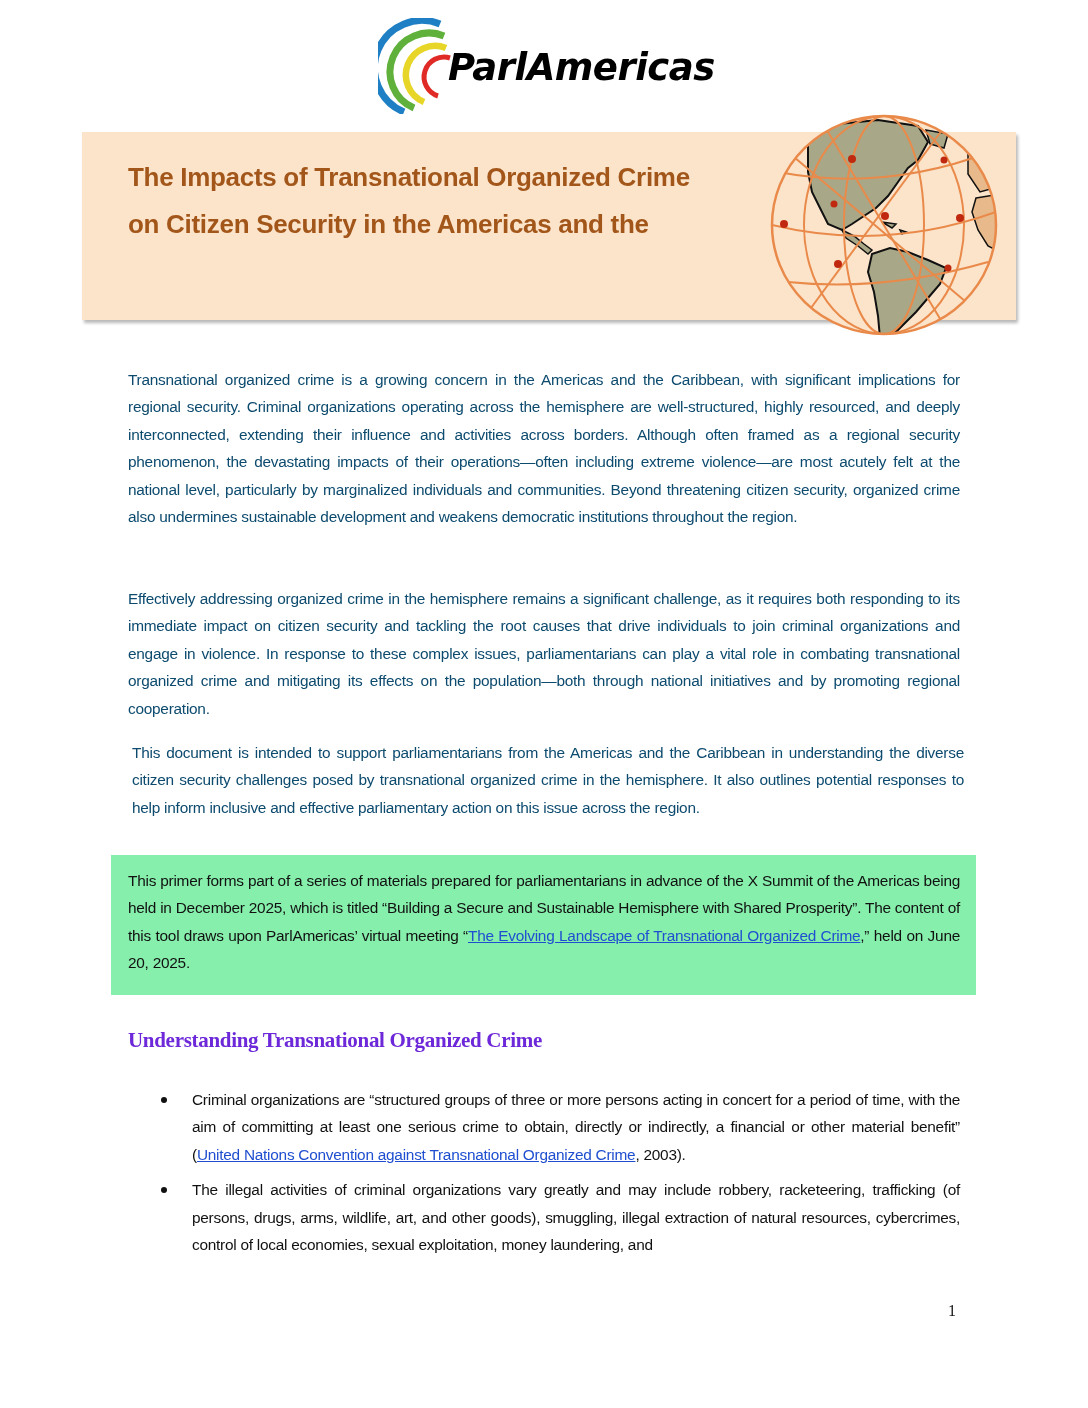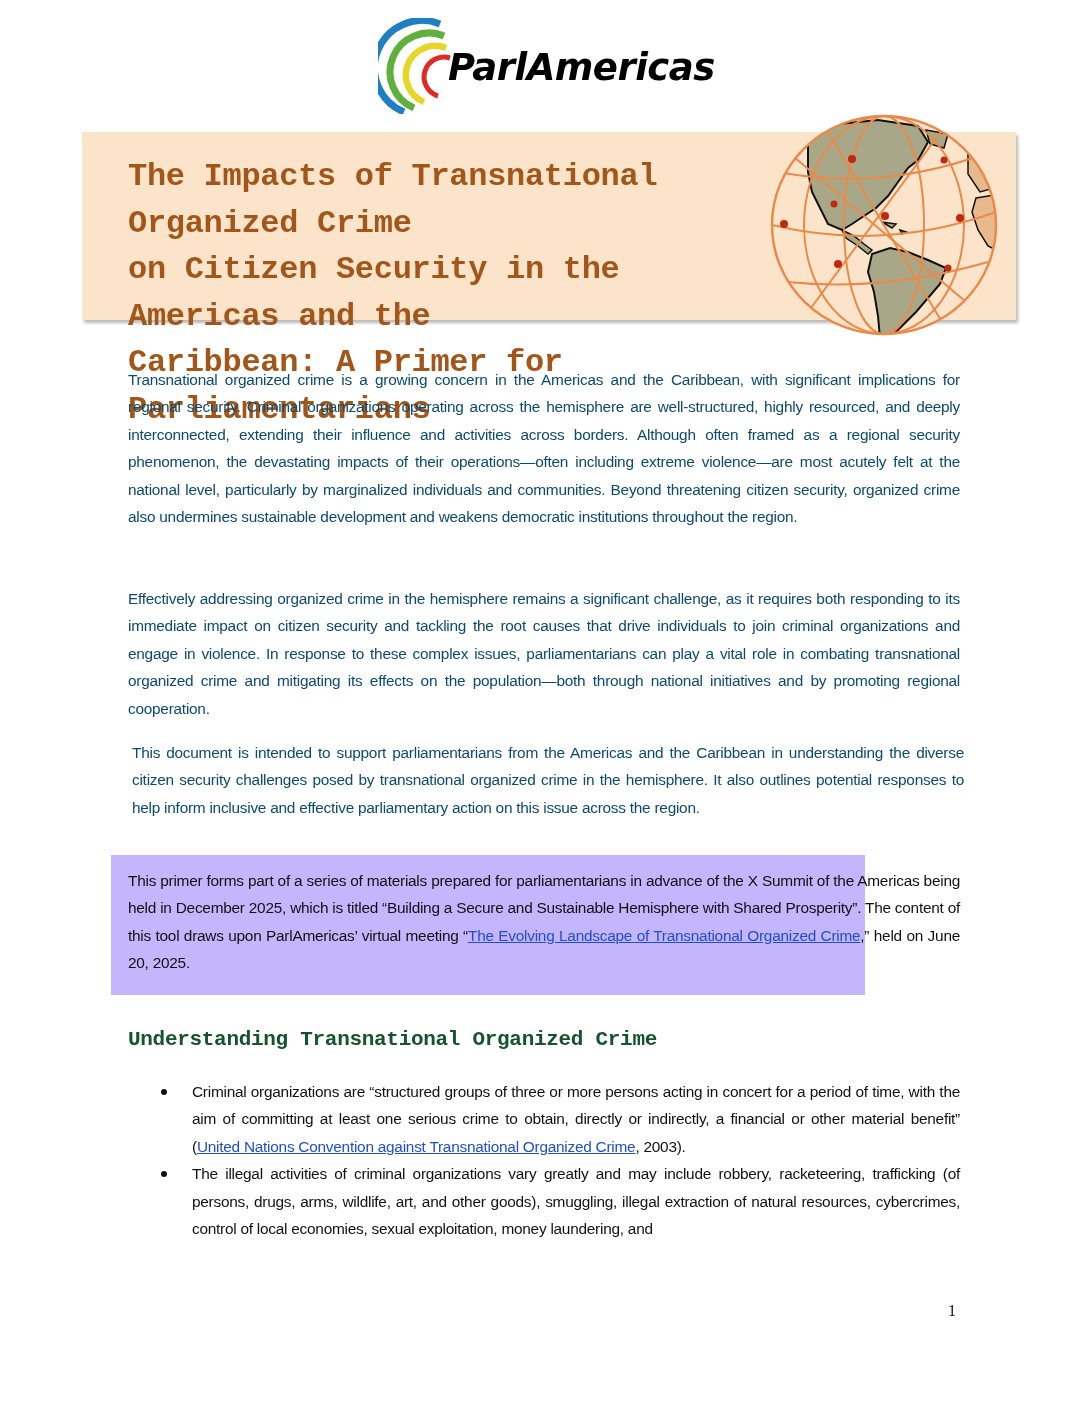--- a/index.html
+++ b/index.html
@@ -16,57 +16,57 @@
       font-family: "DejaVu Sans", sans-serif; font-weight: bold; font-style: italic;
       font-size: 37px; color: #000000; letter-spacing: -0.5px;
     }
     .banner {
       position: absolute; left: 82px; top: 132px; width: 934px; height: 188px;
       background: #fce4cb;
       box-shadow: 2px 3px 3px rgba(0,0,0,0.28);
     }
     .banner-title {
       position: absolute; left: 46px; top: 22px; width: 640px;
-      font-family: Liberation Mono, monospace; font-weight: bold;
-      font-size: 32px; line-height: 46.5px; color: #a2561a;
+      font-family: Liberation Sans, sans-serif; font-weight: bold;
+      font-size: 26px; line-height: 46.5px; color: #a2561a;
       letter-spacing: -0.3px;
     }
     .globe { position: absolute; left: 768px; top: 112px; width: 232px; height: 226px; }
     .content {
       position: absolute; left: 128px; width: 832px;
       font-family: "Liberation Sans", sans-serif; font-size: 15.4px;
       line-height: 27.4px; text-align: justify; color: #0c4a6e;
       letter-spacing: -0.25px;
     }
     .p1 { top: 366px; }
     .p2 { top: 585px; }
     .p3 { top: 735px; }
     .callout {
-      position: absolute; left: 111px; top: 855px; width: 754px; height: 140px;
-      background: #c4b5fd;
+      position: absolute; left: 111px; top: 855px; width: 865px; height: 140px;
+      background: #86efac;
     }
     .callout-text {
       position: absolute; left: 17px; top: 12px; width: 832px;
       font-family: "Liberation Sans", sans-serif; font-size: 15.4px;
       line-height: 27.4px; text-align: justify; color: #111; letter-spacing: -0.25px;
     }
     a.link { color: #1f4fd0; text-decoration: underline; }
     .section-heading {
       position: absolute; left: 128px; top: 1028px;
-      font-family: Liberation Mono, monospace; font-weight: bold;
-      font-size: 21px; color: #14532d; letter-spacing: -0.3px;
+      font-family: Liberation Serif, serif; font-weight: bold;
+      font-size: 21px; color: #6d28d9; letter-spacing: -0.3px;
     }
     .bullets {
       position: absolute; left: 128px; top: 1078px; width: 832px; margin: 0; padding: 0;
       list-style: none;
     }
     .bullets li {
       position: relative; padding-left: 64px;
       font-family: "Liberation Sans", sans-serif; font-size: 15.4px;
-      line-height: 27.4px; text-align: justify; color: #111; letter-spacing: -0.25px;
+      line-height: 27.4px; text-align: justify; color: #111; letter-spacing: -0.25px; margin-top: 8px;
     }
     .bullet-dot {
       position: absolute; left: 33px; top: 11px; width: 6px; height: 6px;
       border-radius: 50%; background: #111;
     }
     .page-number {
       position: absolute; left: 948px; top: 1302px;
       font-family: "Liberation Serif", serif; font-size: 16px; color: #111;
     }
   </style>
@@ -80,21 +80,20 @@
     <path d="M 68 30 A 27 27 0 0 0 46 84" fill="none" stroke="#e7d628" stroke-width="6.5"></path>
     <path d="M 72 40 A 19 19 0 0 0 60 78" fill="none" stroke="#e02a26" stroke-width="5"></path>
   </svg>
   <span class="logo-text">ParlAmericas</span>
 </div>
 
 <div class="banner">
   <div class="banner-title">
     <div>The Impacts of Transnational Organized Crime</div>
     <div>on Citizen Security in the Americas and the</div>
-    <div>Caribbean: A Primer for Parliamentarians</div>
   </div>
 </div>
 
 <svg class="globe" viewBox="0 0 232 226">
   <defs>
     <clipPath id="gclip">
         <ellipse cx="116" cy="113" rx="112" ry="109"></ellipse>
       </clipPath>
   </defs>
   <ellipse cx="116" cy="113" rx="112" ry="109" fill="#fce4cb"></ellipse>

